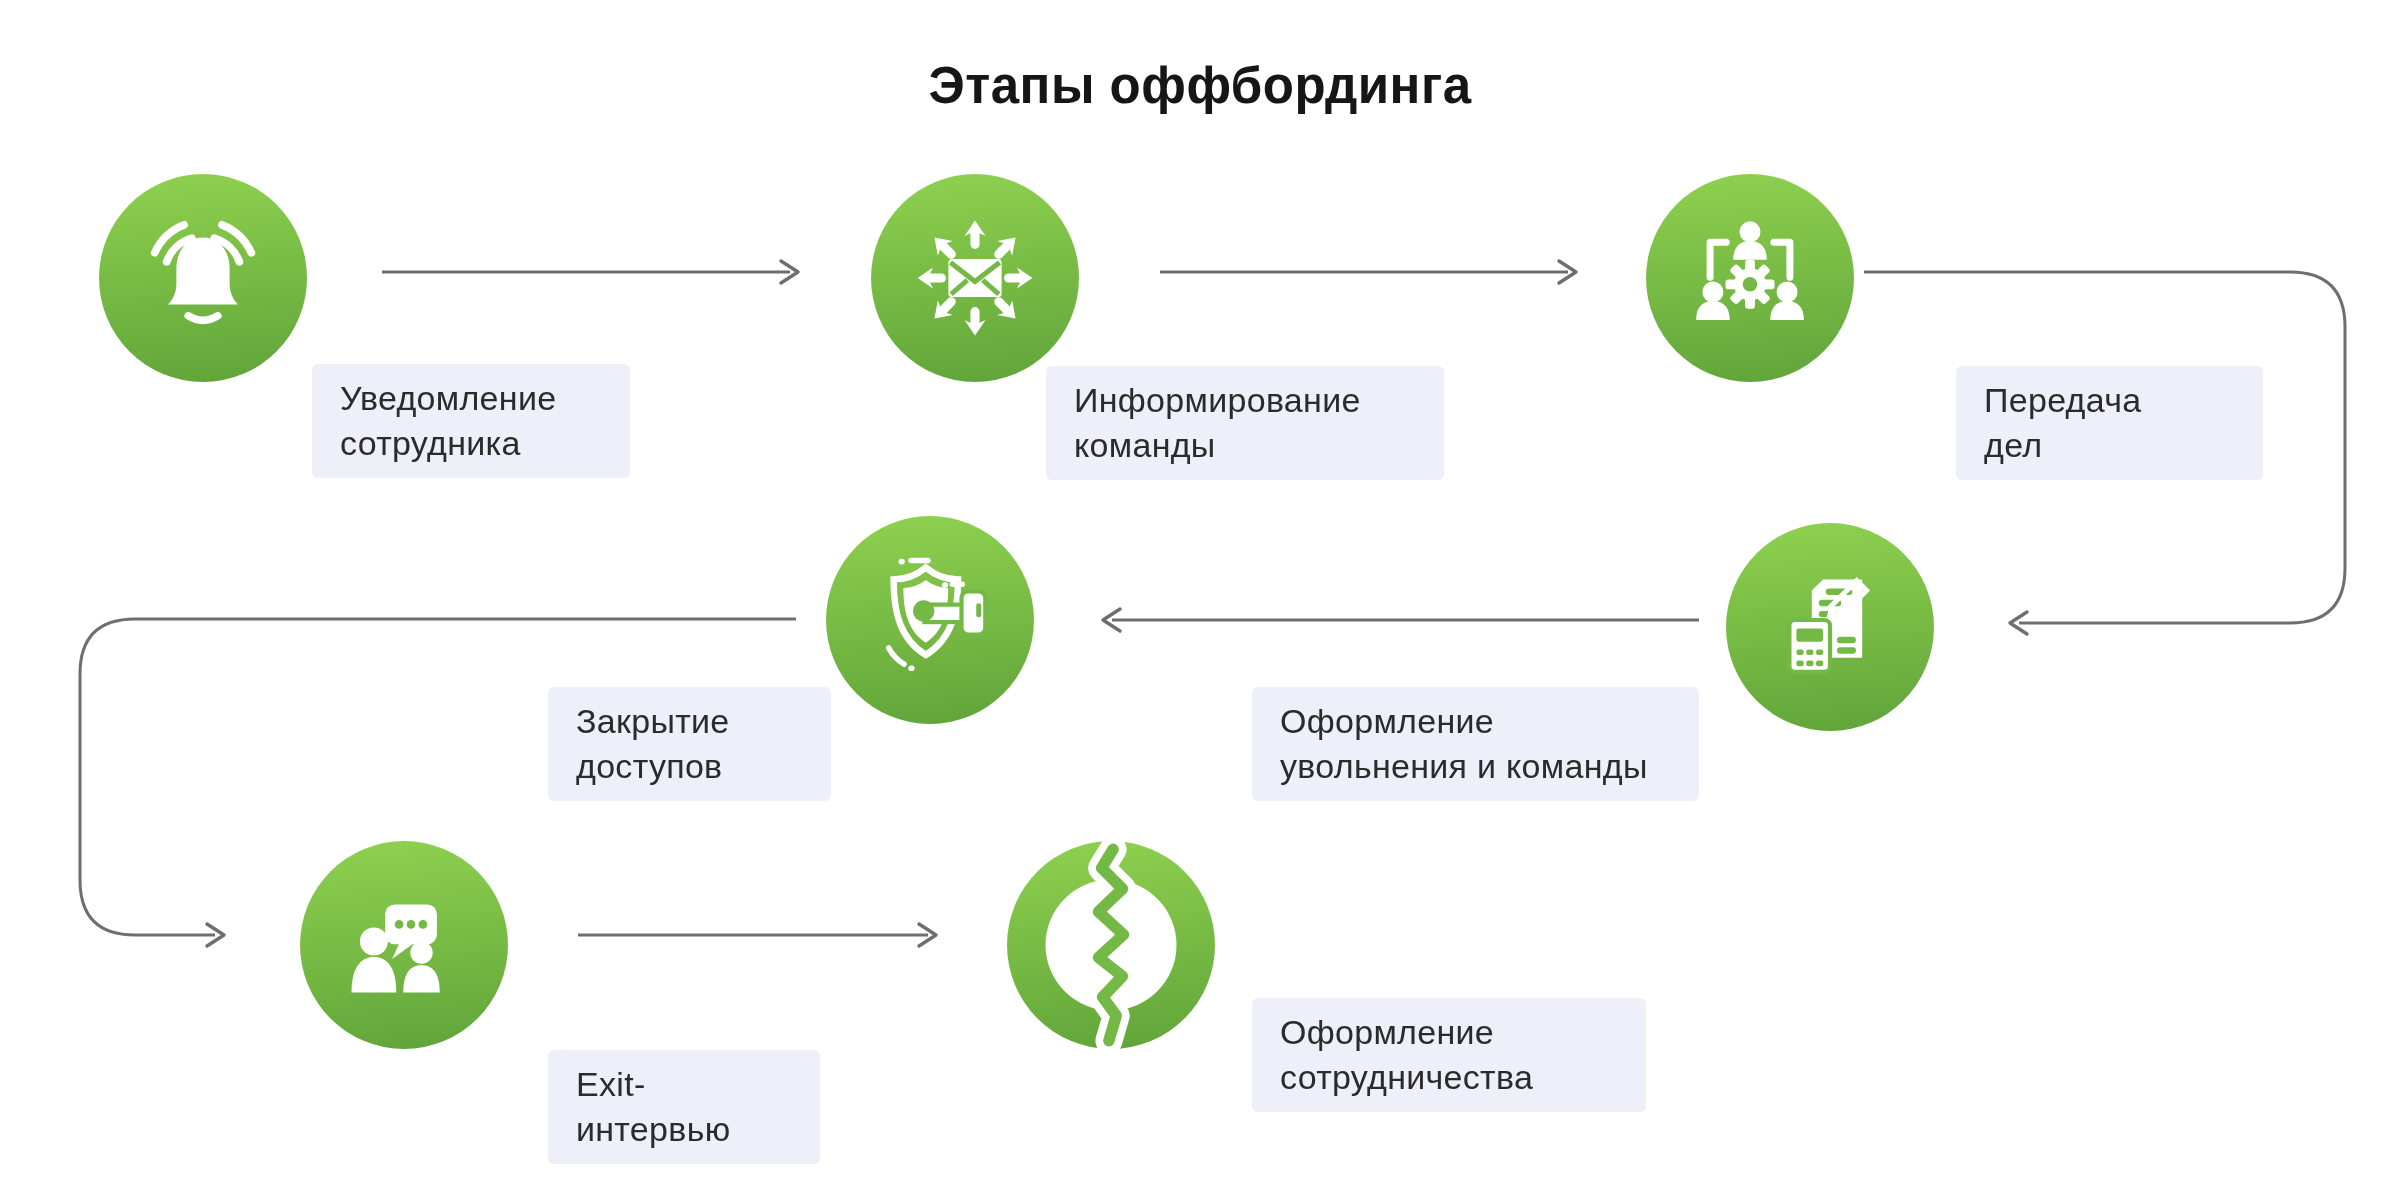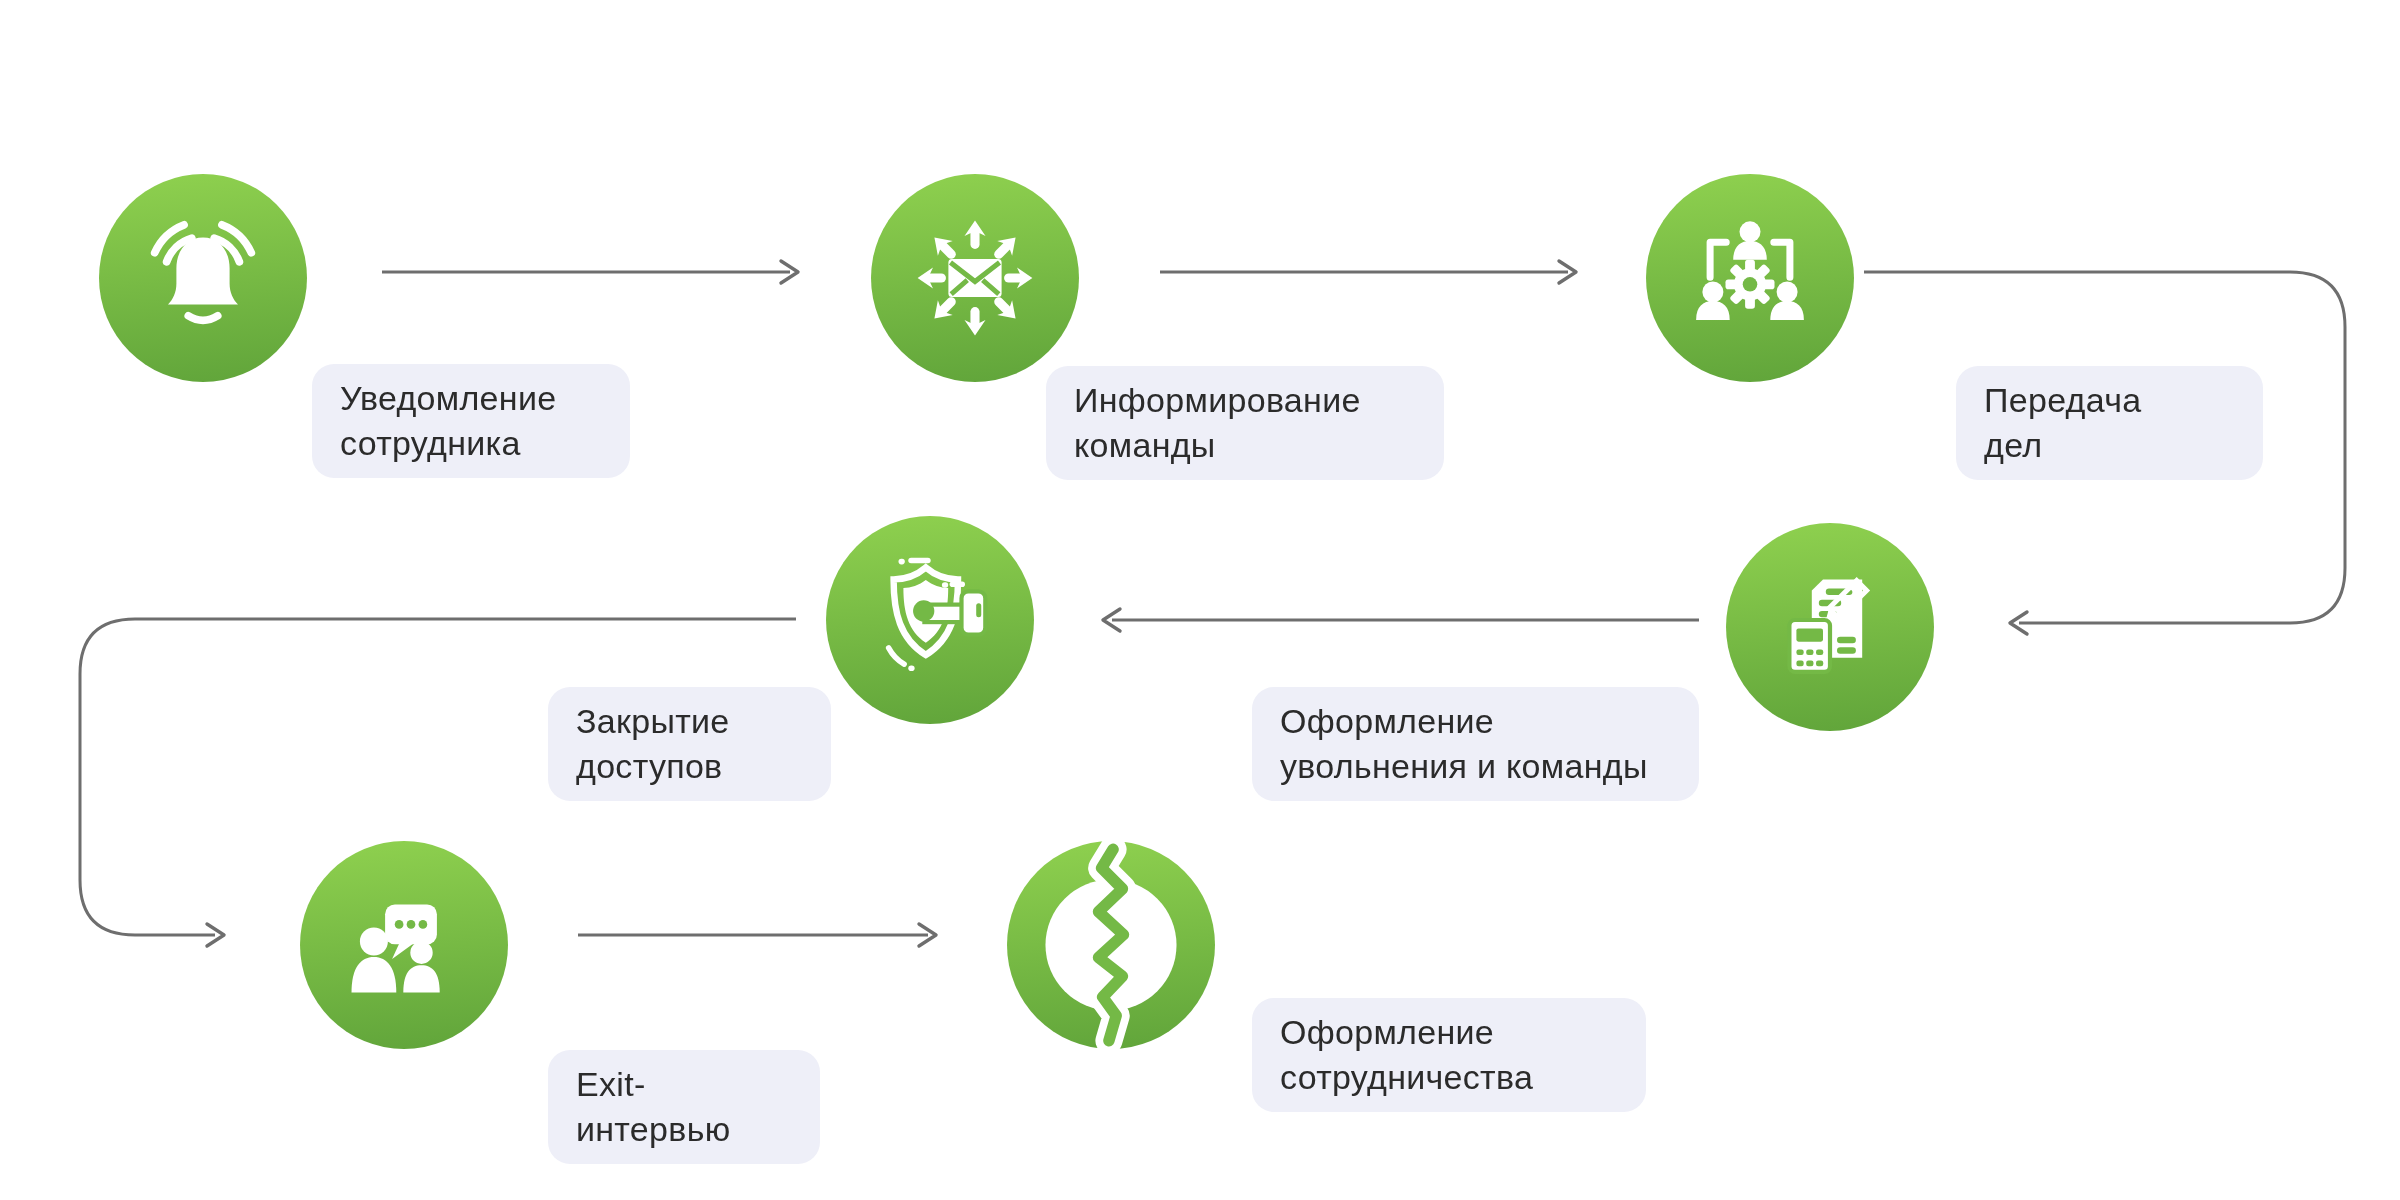--- a/index.html
+++ b/index.html
@@ -17,30 +17,31 @@
   }
   .arrows { position:absolute; left:0; top:0; width:2400px; height:1200px; }
   .circle {
     position:absolute; width:208px; height:208px; border-radius:50%;
     background:linear-gradient(175deg, #8fd14f 0%, #60a43a 100%);
     display:flex; align-items:center; justify-content:center;
   }
   .circle svg { width:140px; height:140px; display:block; }
   .circle svg.full { width:208px; height:208px; }
   .label {
-    position:absolute; background:#eeeff8; border-radius:22px;
+    position:absolute; background:#eeeff8; border-radius:6px;
     padding:12px 28px; font-size:34px; line-height:45px;
     color:#2b2b2b; letter-spacing:0.3px; white-space:pre-line;
   }
 </style>
 </head>
 <body>
 
 <div class="stage">
 
+  <h1 class="title">Этапы оффбординга</h1>
 
   <svg class="arrows" viewBox="0 0 2400 1200">
     <g fill="none" stroke="#6e6e6e" stroke-width="3">
       <path d="M382 272 H790"></path>
       <path d="M1160 272 H1568"></path>
       <path d="M1864 272 H2290 Q2345 272 2345 327 V568 Q2345 623 2290 623 H2019"></path>
       <path d="M1699 620 H1112"></path>
       <path d="M796 619 H135 Q80 619 80 674 V880 Q80 935 135 935 H215"></path>
       <path d="M578 935 H928"></path>
     </g>

